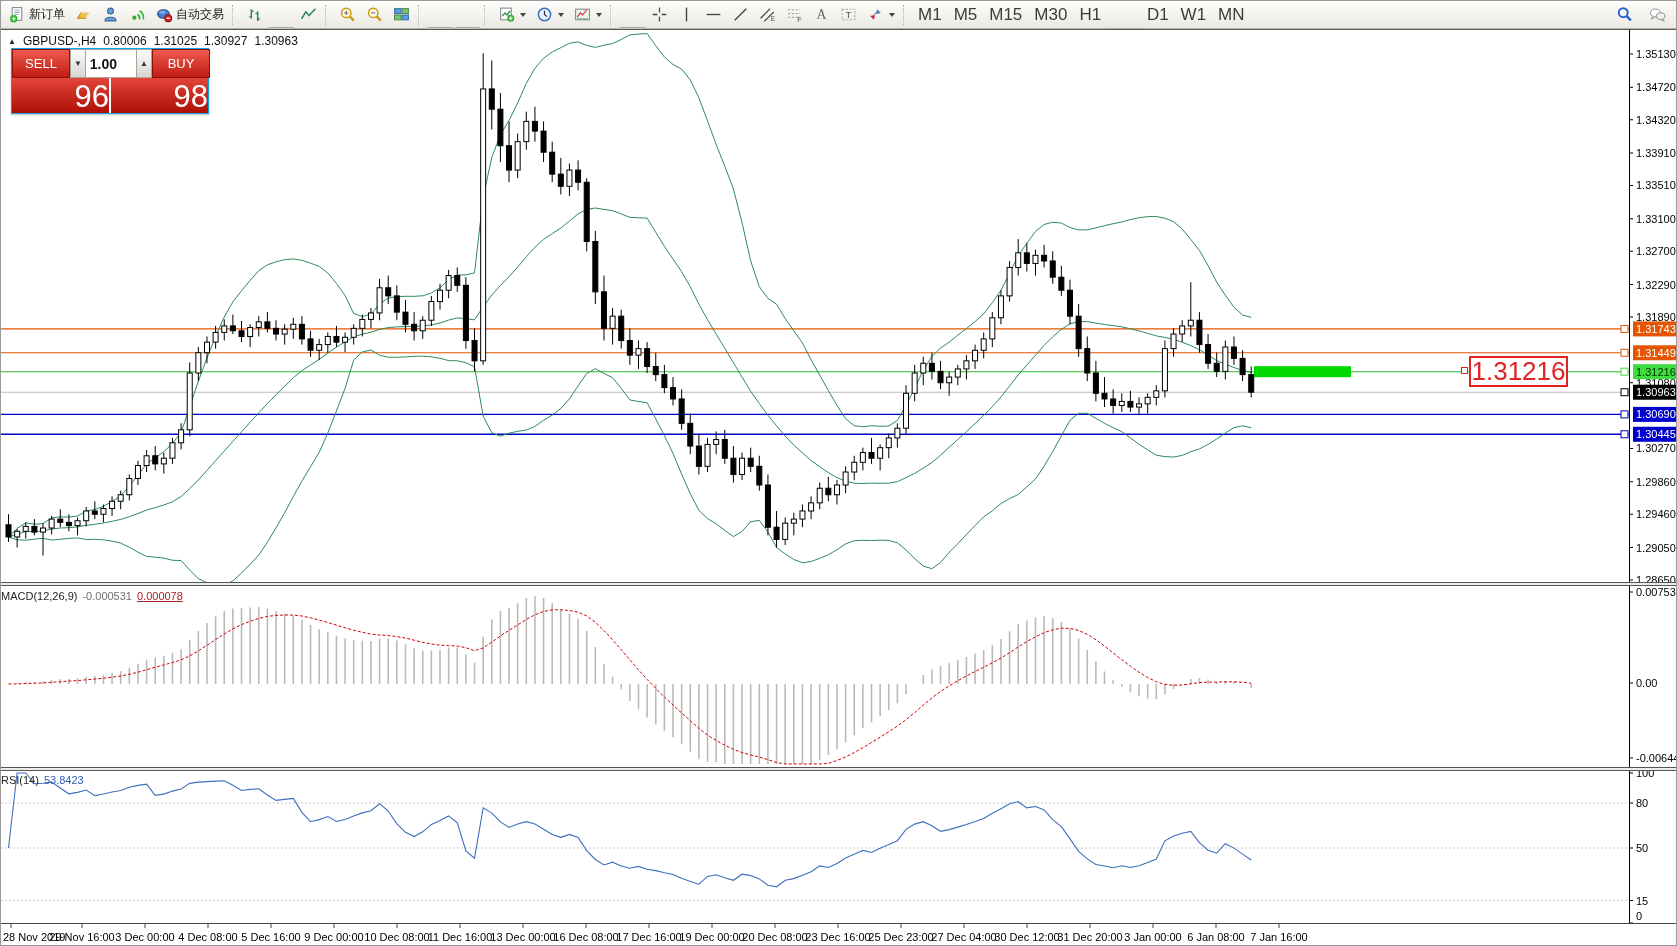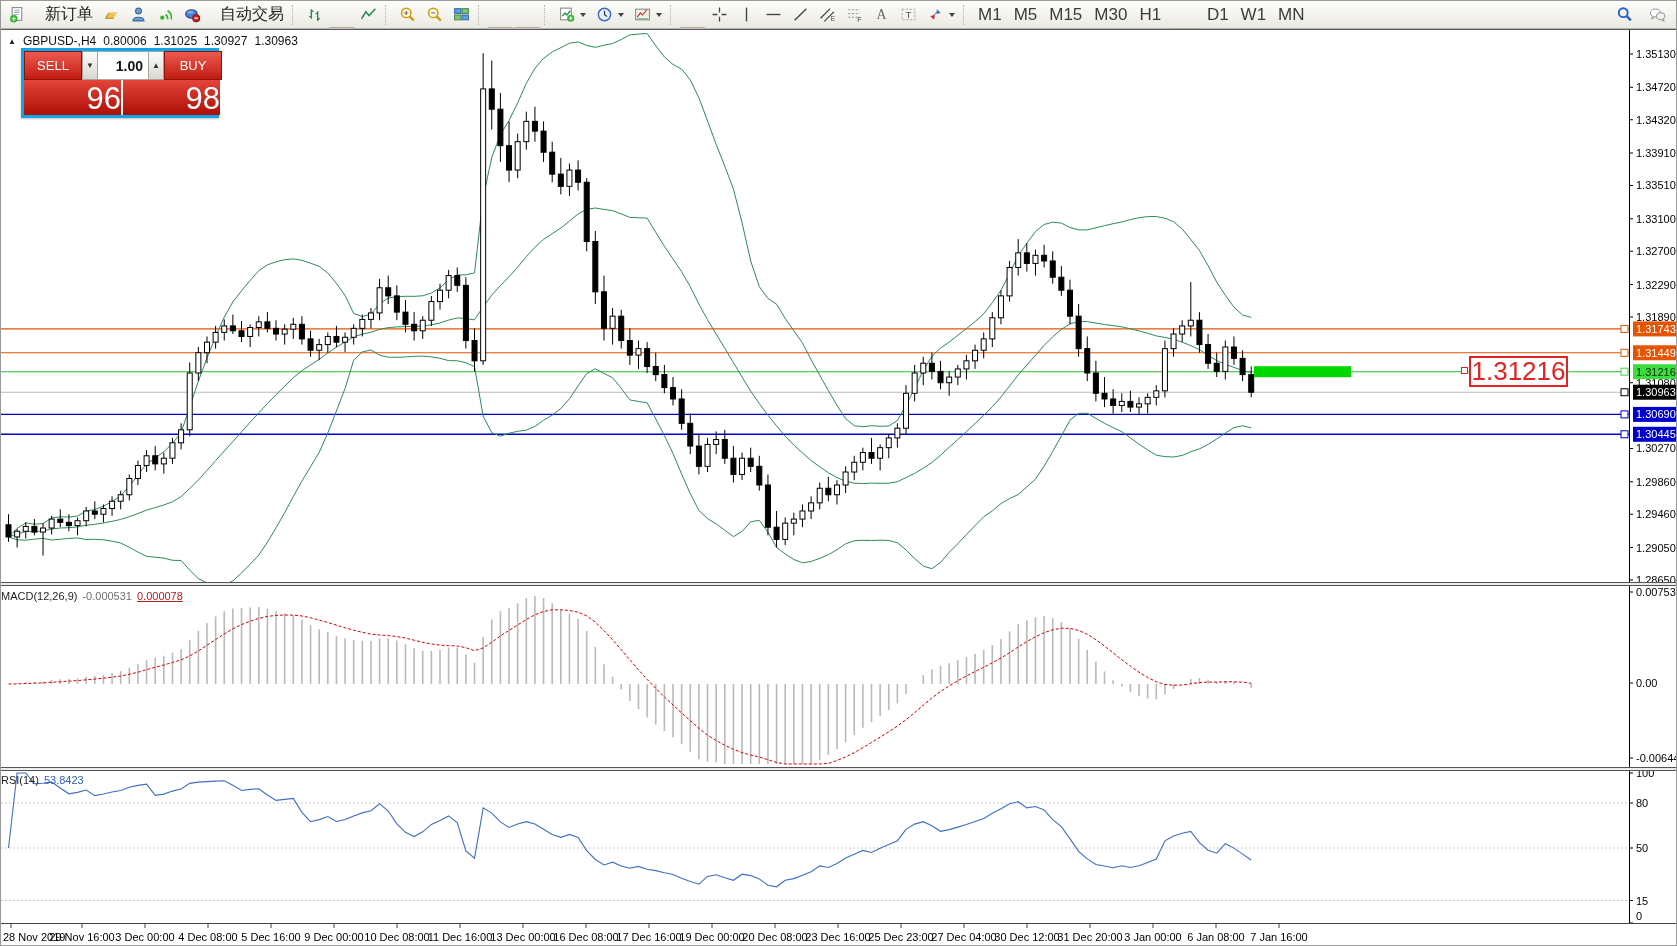--- a/index.html
+++ b/index.html
@@ -6,48 +6,48 @@
   html,body { background:#d4d0c8; }
   #app{ position:relative; width:1677px; height:946px; background:#fff;
         font-family:"Liberation Sans",sans-serif; overflow:hidden; border:1px solid #9a9a9a;}
   
   #toolbar{ position:absolute; left:0; top:0; width:1677px; height:28px;
     background:linear-gradient(#fdfdfb,#ebe9e3); border-bottom:1px solid #b5b3ac;
     display:flex; align-items:center; padding:0 3px; }
   .tbtn{ height:23px; min-width:25px; display:flex; align-items:center; justify-content:center;
     gap:3px; padding:0 4px; border:1px solid transparent; border-radius:2px; cursor:default;}
   .tbtn.active{ background:#e9e5da; border-color:#aeaa9e; box-shadow:inset 0 1px 2px rgba(0,0,0,.18);margin-top:48px;}
-  .tbtn .lbl{ font-size:16px; color:#1a1a1a; white-space:nowrap;margin-left:16px;}
+  .tbtn .lbl{ font-size:12px; color:#1a1a1a; white-space:nowrap;}
   .tbtn svg{ display:block;}
   .caret{ width:0; height:0; border-left:3px solid transparent; border-right:3px solid transparent;
     border-top:4px solid #444; margin-left:2px;}
   .tsep{ width:6px; height:20px; border-left:1px dotted #b3b1aa; margin:0 3px;}
   .tf{ font-size:17px; font-weight:normal; color:#3c3c3c; padding:0 5px; height:21px;}
   #tb-right{ margin-left:auto; display:flex; align-items:center; gap:6px; padding-right:4px;}
   
   #chartwin{ position:absolute; left:0; top:28px; width:1677px; height:918px; background:#fff;
     border-top:1px solid #5a5a5a;}
   #chartwin svg{ position:absolute; left:0; }
   .divider{ position:absolute; left:0; width:1677px; height:4px; background:#ececec;
     border-top:1px solid #555; border-bottom:1px solid #555;}
   
   #symline{ position:absolute; left:7px; top:4px; display:flex; align-items:center; gap:7px;
     font-size:12px; color:#111;}
   #symline .tri{ font-size:8px; color:#222;}
   
-  #ocp{ position:absolute; left:20px; top:18px; width:198px; border:3px solid #0ea5e9;
+  #ocp{ position:absolute; left:10px; top:18px; width:198px; border:1px solid #0ea5e9;
     background:#fff; box-shadow:0 1px 2px rgba(0,0,0,.25);}
   #ocp .row1{ display:grid; grid-template-columns:58px 16px 50px 16px 58px; height:29px;}
   .redbtn{ background:linear-gradient(#ef5a4e,#c01d12); color:#fff; font-size:13px;
     display:flex; align-items:center; justify-content:center; border:1px solid #8c1207;}
   .spinbtn{ background:linear-gradient(#fdfdfd,#d9d6cf); border:1px solid #a7a49c; color:#333;
     font-size:8px; display:flex; align-items:center; justify-content:center;}
   #volbox{ background:#fff; border-top:1px solid #a7a49c; border-bottom:1px solid #a7a49c;
     font-size:14px; font-weight:bold; color:#111; display:flex; align-items:center; justify-content:flex-end;
-    padding-right:5px;}
+    padding-right:19px;}
   #ocp .row2{ display:grid; grid-template-columns:97px 2px 97px; height:35px; background:#fff;}
   .pricecell{ background:linear-gradient(#e4443a,#ad0f06); color:#fff; display:flex;
     align-items:flex-end; justify-content:center; overflow:hidden;flex-direction:column;}
   .pricecell .sm{ font-size:13px; font-weight:bold; margin:0 1px 5px 0;}
   .pricecell .big{ font-size:31px; line-height:33px; font-weight:400;}
   .pricecell .sup{ font-size:13px; font-weight:bold; margin:3px 0 0 1px; align-self:flex-start;}
   
   #pricebox{ position:absolute; left:1468px; top:326px; width:99px; height:31px; background:#fff;
     border:2px solid #e32222; color:#e32222; font-size:26px; line-height:27px; text-align:center;}
   #pricebox-sq{ position:absolute; left:1460px; top:337px; width:7px; height:7px; background:#fff;

